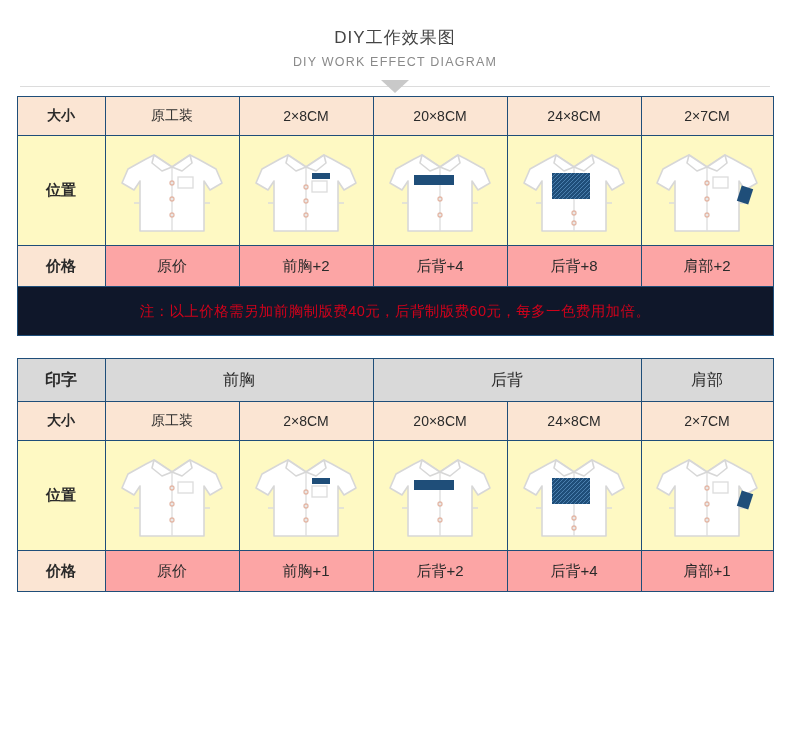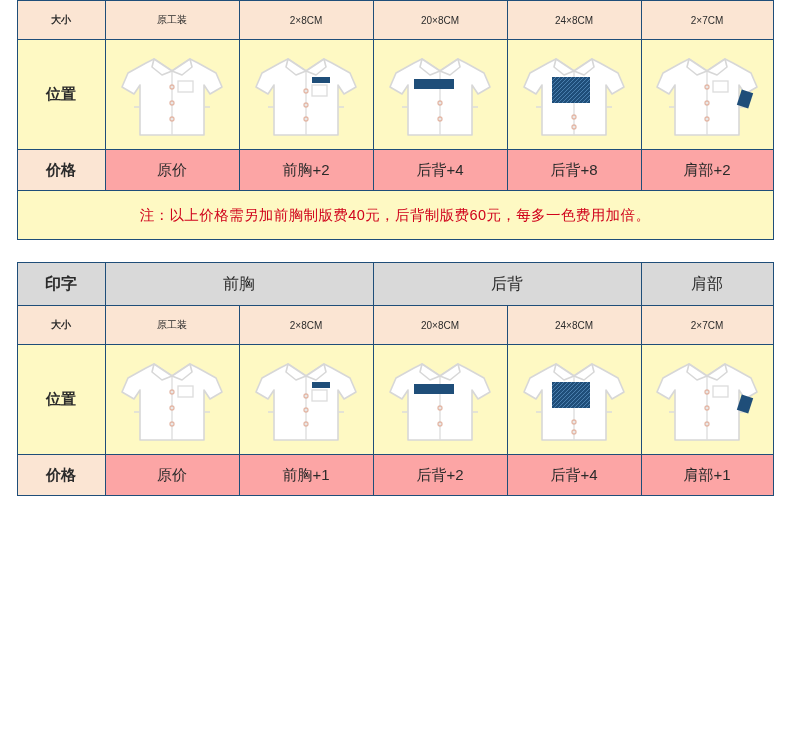--- a/index.html
+++ b/index.html
@@ -81,27 +81,27 @@
   .lbl {
     width: 88px;
     font-weight: bold;
     font-size: 16px;
     background: #ffffff;
   }
   .lbl.peach { background: #fbe5d3; }
   .lbl.gray  { background: #d9d9d9; }
 
   .row-head td { height: 40px; background: #d9d9d9; font-size: 16px; }
-  .row-size td { height: 36px; background: #fbe5d3; font-size: 10px; }
+  .row-size td { height: 36px; background: #fbe5d3; font-size: 14px; }
   .row-pos  td { height: 105px; background: #fef9c3; }
   .row-price td { height: 38px; background: #fca5a5; font-size: 15px; }
 
   .note-row td {
     height: 46px;
-    background: #fef9c3;
+    background: #0f172a;
     color: #d0021b;
     font-size: 14.5px;
     letter-spacing: 0.4px;
   }
 
   .spacer { height: 22px; }
 
   
   .shirt-cell { padding: 2px 0; }
   .shirt {
@@ -124,20 +124,28 @@
     stroke: #e3b7a6;
     stroke-width: 1.3;
   }
   .patch-navy { fill: #1f4e79; }
 </style>
 </head>
 <body>
 
 <div class="page">
 
+  <div class="header">
+    <div class="title-cn">DIY工作效果图</div>
+    <div class="title-en">DIY WORK EFFECT DIAGRAM</div>
+    <div class="rule-wrap">
+      <div class="rule"></div>
+      <div class="caret"></div>
+    </div>
+  </div>
 
   <table class="tbl" width="756">
     <colgroup>
       <col style="width:88px">
         <col style="width:134px">
         <col style="width:134px">
       <col style="width:134px">
         <col style="width:134px">
         <col style="width:132px">
     </colgroup>

